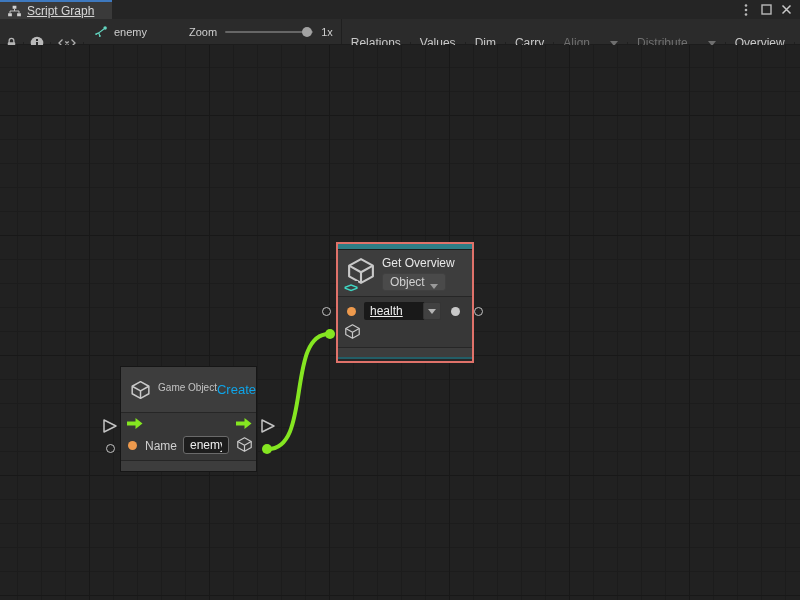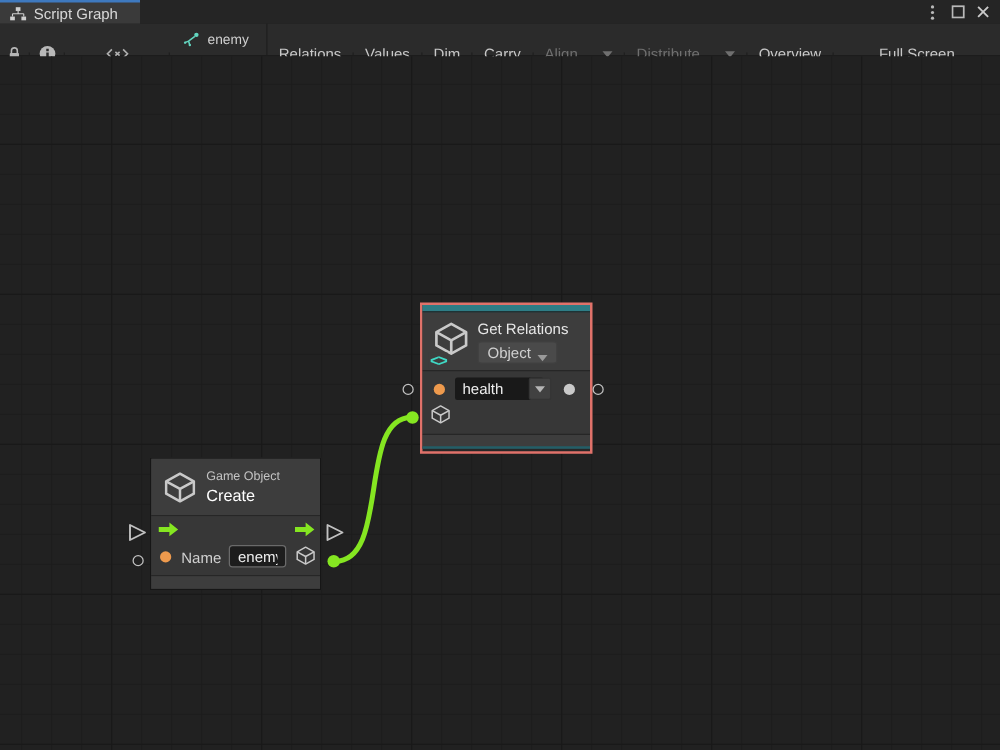--- a/index.html
+++ b/index.html
@@ -7,21 +7,21 @@
   body {
     font-family:"Liberation Sans", sans-serif;
     background:#1f1f1f; color:#d4d4d4;
     -webkit-font-smoothing:antialiased;
   }
   #app { position:relative; width:800px; height:600px; background:#222; }
 
   
   .tabbar {
     position:absolute; top:0; left:0; width:800px; height:19px;
-    background:#252525; display:flex; align-items:stretch;
+    background:#252525; display:flex; align-items:stretch;text-decoration:underline;
   }
   .tab {
     position:relative; width:112px; background:#3a3a3a;
     display:flex; align-items:center; gap:5px; padding:0 8px 0 7px;
     border-top:2px solid #3e79bf; cursor:default;
   }
   .tab-title { font-size:12px; color:#d8d8d8; white-space:nowrap; }
   .win-controls {
     margin-left:auto; display:flex; align-items:center; gap:4px; padding-right:6px;
   }
@@ -98,33 +98,33 @@
     color:#3fd9c5; letter-spacing:-1px; background:#3d3d3d; padding:0 1px; line-height:1;
   }
   .dot { border-radius:50%; position:absolute; }
   .dot-orange { width:9px; height:9px; background:#ee9a4d; }
   .dot-white { width:9px; height:9px; background:#c9c9c9; }
   .field {
     background:#191919; color:#efefef; font-size:12px;
     font-family:"Liberation Sans", sans-serif;
     border:none; border-radius:2px; padding:0 6px; outline:none;
   }
-  .gv-varfield { position:absolute; left:26px; top:5px; width:71px; height:18px; }
+  .gv-varfield { position:absolute; left:26px; top:5px; width:71px; height:18px;text-decoration:underline; }
   .gv-dropbtn {
     position:absolute; left:85px; top:5px; width:18px; height:18px;
     background:#414141; border-radius:2px; border:1px solid #353535;
     display:flex; align-items:center; justify-content:center;
   }
   .gv-dropbtn .caret-down { margin:0; border-top-color:#b5b5b5; }
   .gv-cube2 { position:absolute; left:6px; top:26px; }
 
   .goc-header { height:45px; display:flex; align-items:center; padding-left:9px; background:#3d3d3d; }
-  .goc-titles { margin-left:7px; display:flex; flex-direction:column; }
+  .goc-titles { margin-left:7px; display:flex; flex-direction:row; }
   .goc-cat { font-size:10px; color:#c3c3c3; margin-bottom:2px; white-space:nowrap; }
-  .goc-title { font-size:13px; color:#ffffff; white-space:nowrap; }
+  .goc-title { font-size:13px; color:#0ea5e9; white-space:nowrap; }
   .goc-body { height:47px; background:#373737; position:relative;padding-left:29px; }
   .goc-footer { height:10px; background:#3d3d3d; }
   .goc-name-label { position:absolute; left:24px; top:26px; font-size:12px; color:#d0d0d0; }
   .goc-namefield {
     position:absolute; left:62px; top:23px; width:46px; height:18px;
     border:1px solid #6a6a6a; border-radius:3px; background:#1d1d1d;
   }
   .goc-cube2 { position:absolute; left:115px; top:23px; }
   .arrow-icon { position:absolute; }
 
@@ -206,20 +206,27 @@
     <div class="tb-mid">
       <div class="breadcrumb">
         <svg width="14" height="14" viewBox="0 0 16 16">
           <circle cx="12.7" cy="3.3" r="2" fill="#63d6c0"></circle>
           <path d="M11.3 4.7 L5.5 9 M5.5 9 L2.7 10.2 M5.5 9 L6.5 12.2" stroke="#63d6c0" stroke-width="1.4" fill="none"></path>
           <circle cx="2.4" cy="10.4" r="1.1" fill="#63d6c0"></circle>
           <circle cx="6.7" cy="12.6" r="1.1" fill="#63d6c0"></circle>
         </svg>
         <span style="font-size:11px">enemy</span>
       </div>
+      <div class="zoom-group">
+        <span style="font-size:11px;color:#cfcfcf">Zoom</span>
+        <div class="zoom-track">
+          <div class="zoom-handle" id="zoom-handle" style="left: 93%;"></div>
+        </div>
+        <span style="font-size:11px;color:#cfcfcf">1x</span>
+      </div>
     </div>
 
     <div class="tb-buttons">
       <div class="tb-seg tb-btn">
           <span>Relations</span>
         </div>
       <div class="tb-seg tb-btn">
           <span>Values</span>
         </div>
       <div class="tb-seg tb-btn">
@@ -250,21 +257,21 @@
     <div class="node node-getvar">
       <div class="teal-strip"></div>
       <div class="gv-header">
         <div class="cube-wrap">
           <svg width="30" height="30" viewBox="0 0 24 24">
               <use href="#cube"></use>
             </svg>
           <span class="angle-badge">&lt;&gt;</span>
         </div>
         <div class="gv-titles">
-          <span class="gv-title">Get Relations</span>
+          <span class="gv-title">Get Overview</span>
           <div class="scope-btn">
             <span>Object</span>
             <span class="caret-down"></span>
           </div>
         </div>
       </div>
       <div class="node-sep"></div>
       <div class="gv-body">
         <span class="dot dot-orange" style="left:9px;top:10px"></span>
         <input class="field gv-varfield" value="health" style="">

